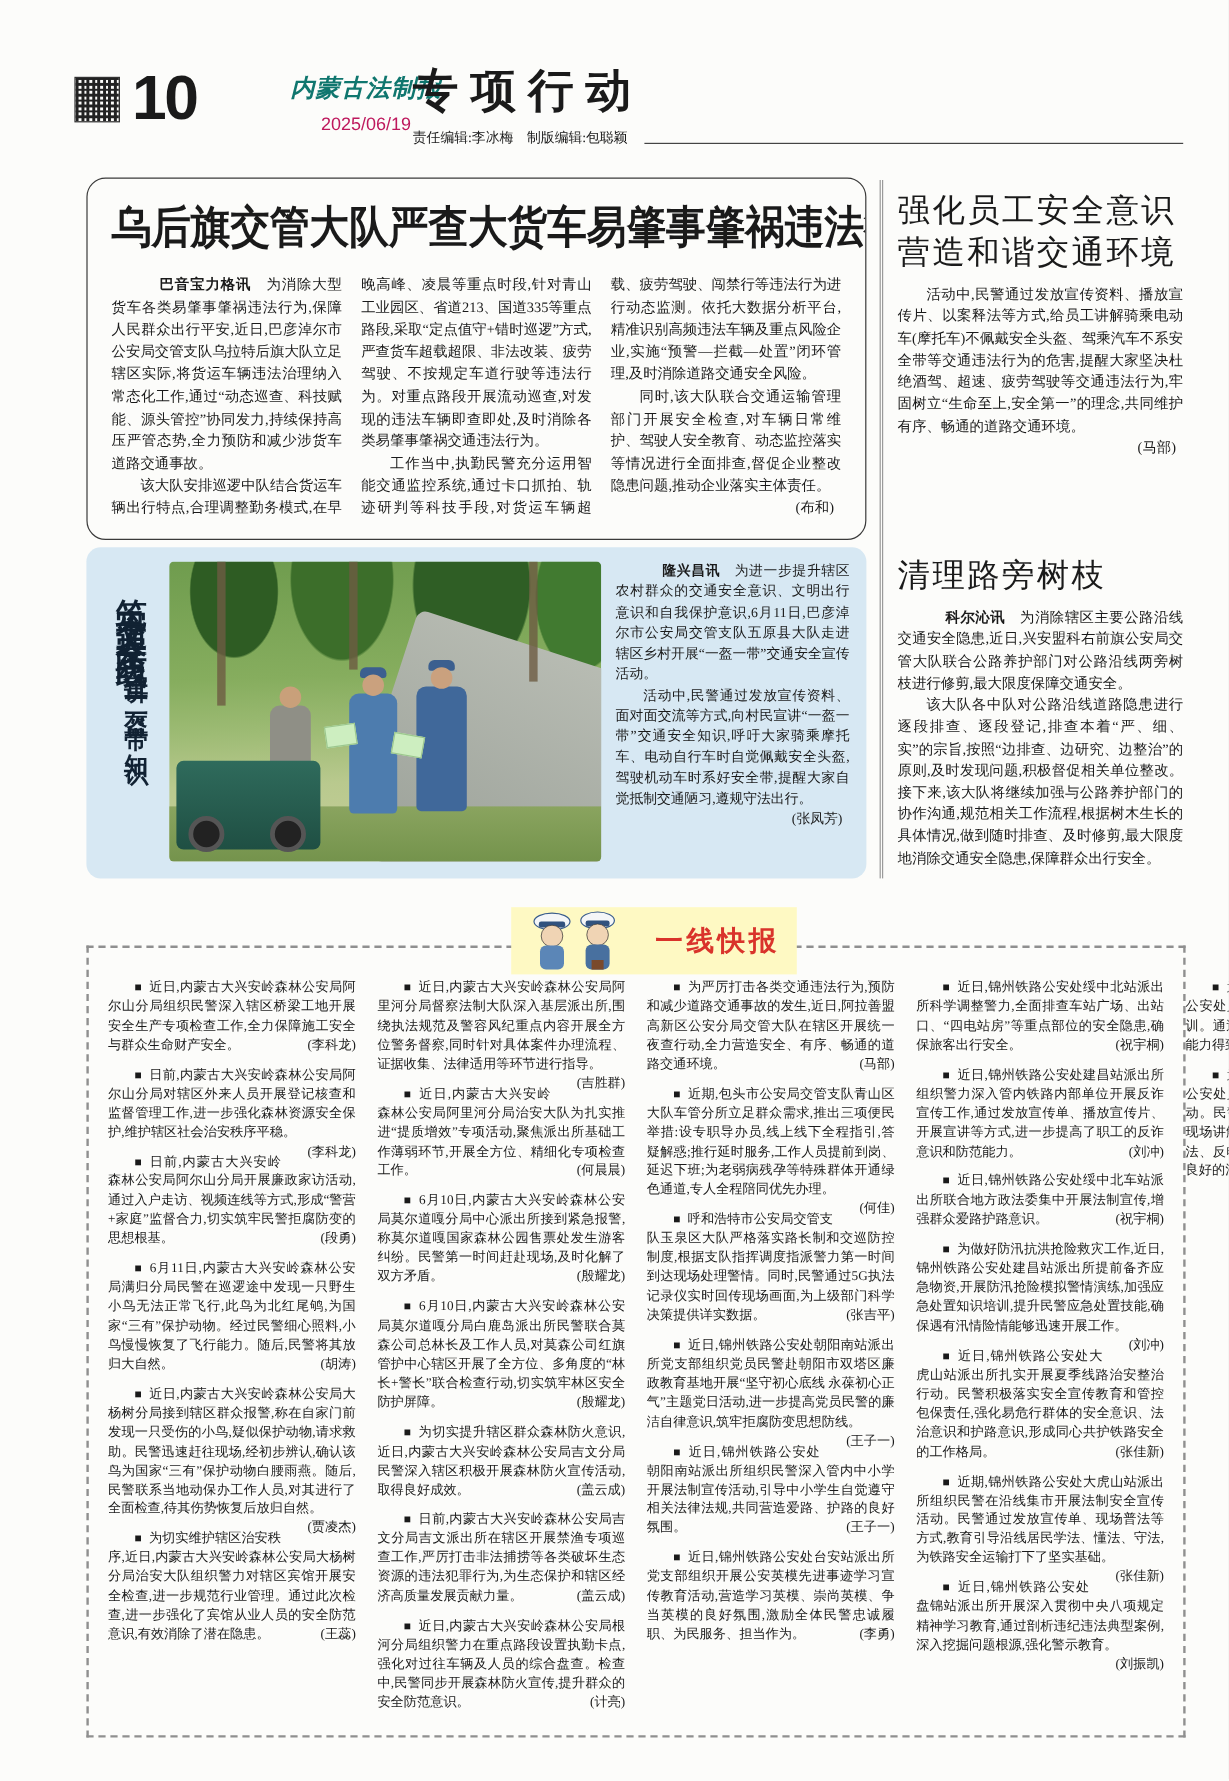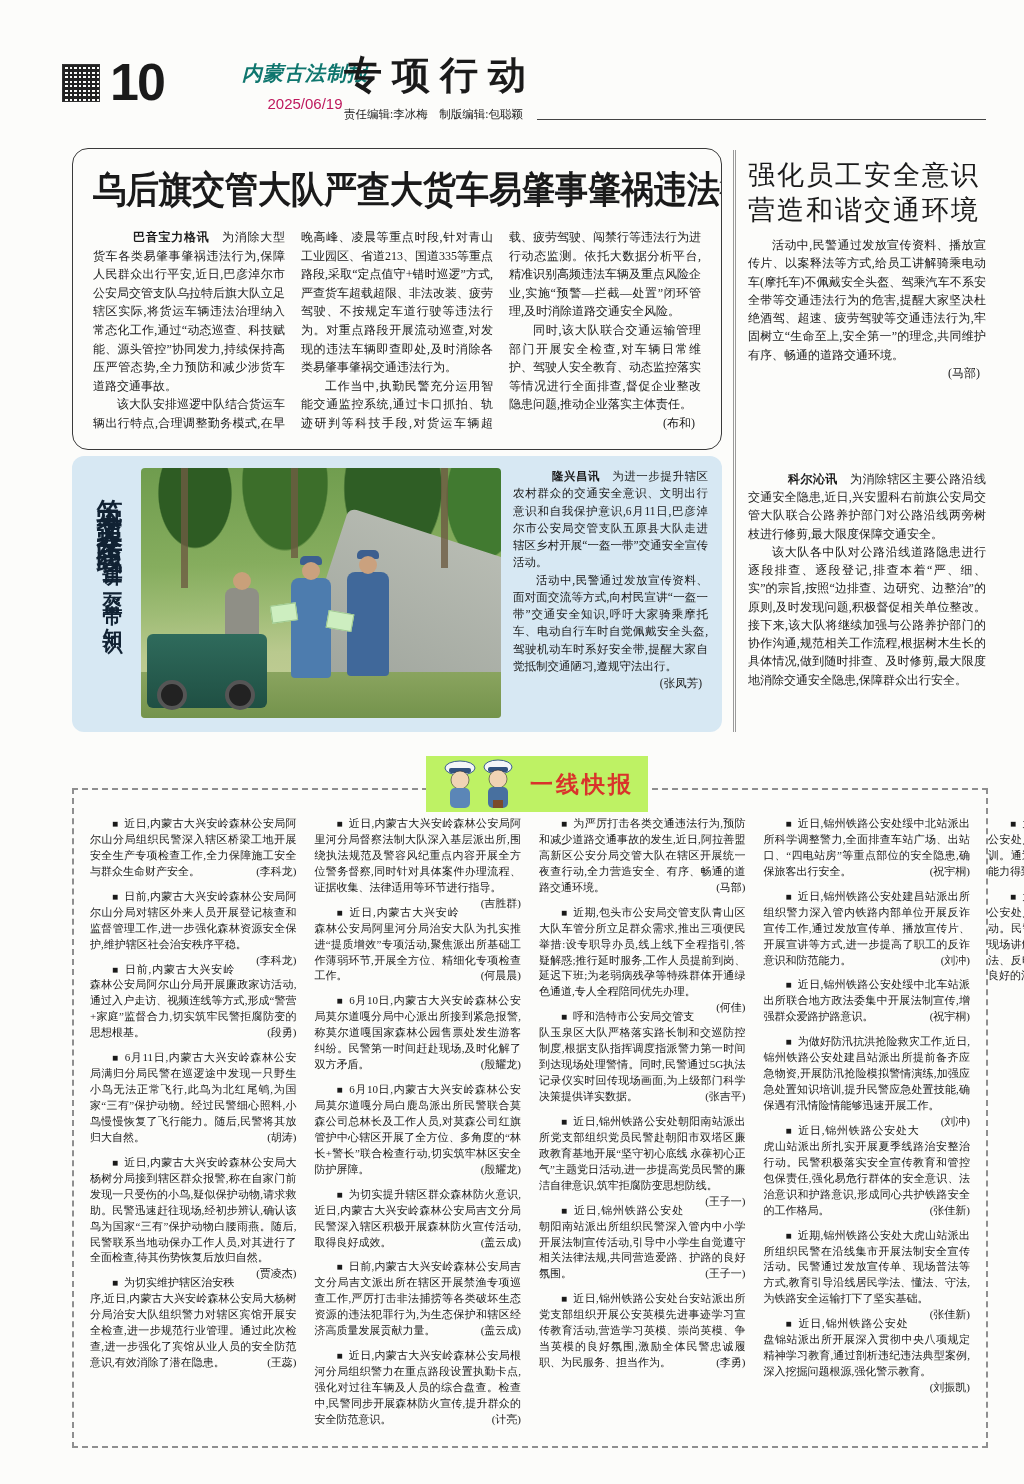--- a/index.html
+++ b/index.html
@@ -71,21 +71,21 @@
   .photo .leaflet { position:absolute; width:26px; height:18px; background:#cdeec0; border:1px solid #9cc78e; transform:rotate(-8deg); }
   .photo .cart { position:absolute; left:6px; bottom:10px; width:120px; height:74px;
                  background:linear-gradient(#2f6b5c,#1f4f43); border-radius:6px; }
   .photo .wheel { position:absolute; bottom:-2px; width:30px; height:30px; border-radius:50%;
                   background:#222; border:4px solid #555; }
   .photo-text { font-size:11.5px; line-height:1.5; text-align:justify; overflow:hidden; }
   
   .express { position:absolute; left:72px; top:788px; width:916px; height:660px;
              border:2px dashed #8f8f8f; padding:26px 16px 10px; }
   .express-label { position:absolute; top:-34px; left:352px; display:flex; align-items:center;
-                   background:#bef264; padding:0 14px; gap:6px; }
+                   background:#fef9c3; padding:0 14px; gap:22px; }
   .express-label .label-text { font-family:"Liberation Sans",sans-serif; font-weight:bold;
                                font-size:23px; letter-spacing:3px; }
   .briefs { column-count:4; column-gap:18px; column-fill:auto; height:616px;
             font-size:11px; line-height:1.45; text-align:justify; }
   .brief { text-indent:2em; margin-bottom:9px; break-inside:avoid-column; }
   .brief .bullet { font-size:10px; margin-right:6px; }
   .brief .byline-inline { float:right; }
 </style>
 </head>
 <body>
@@ -131,20 +131,21 @@
     </div>
     <div class="rail-body">
 
       <p class="para">活动中,民警通过发放宣传资料、播放宣传片、以案释法等方式,给员工讲解骑乘电动车(摩托车)不佩戴安全头盔、驾乘汽车不系安全带等交通违法行为的危害,提醒大家坚决杜绝酒驾、超速、疲劳驾驶等交通违法行为,牢固树立“生命至上,安全第一”的理念,共同维护有序、畅通的道路交通环境。</p>
         <p class="byline">(马部)</p>
     </div>
   </div>
 
   <div class="rail-article rail-2">
     <div class="rail-title">
+      <div>清理路旁树枝</div>
     </div>
     <div class="rail-body">
       <p class="para">
         <span class="dateline">科尔沁讯</span>　<span>为消除辖区主要公路沿线交通安全隐患,近日,兴安盟科右前旗公安局交管大队联合公路养护部门对公路沿线两旁树枝进行修剪,最大限度保障交通安全。</span>
       </p>
 
       <p class="para">该大队各中队对公路沿线道路隐患进行逐段排查、逐段登记,排查本着“严、细、实”的宗旨,按照“边排查、边研究、边整治”的原则,及时发现问题,积极督促相关单位整改。接下来,该大队将继续加强与公路养护部门的协作沟通,规范相关工作流程,根据树木生长的具体情况,做到随时排查、及时修剪,最大限度地消除交通安全隐患,保障群众出行安全。</p>
     </div>
   </div>
 

